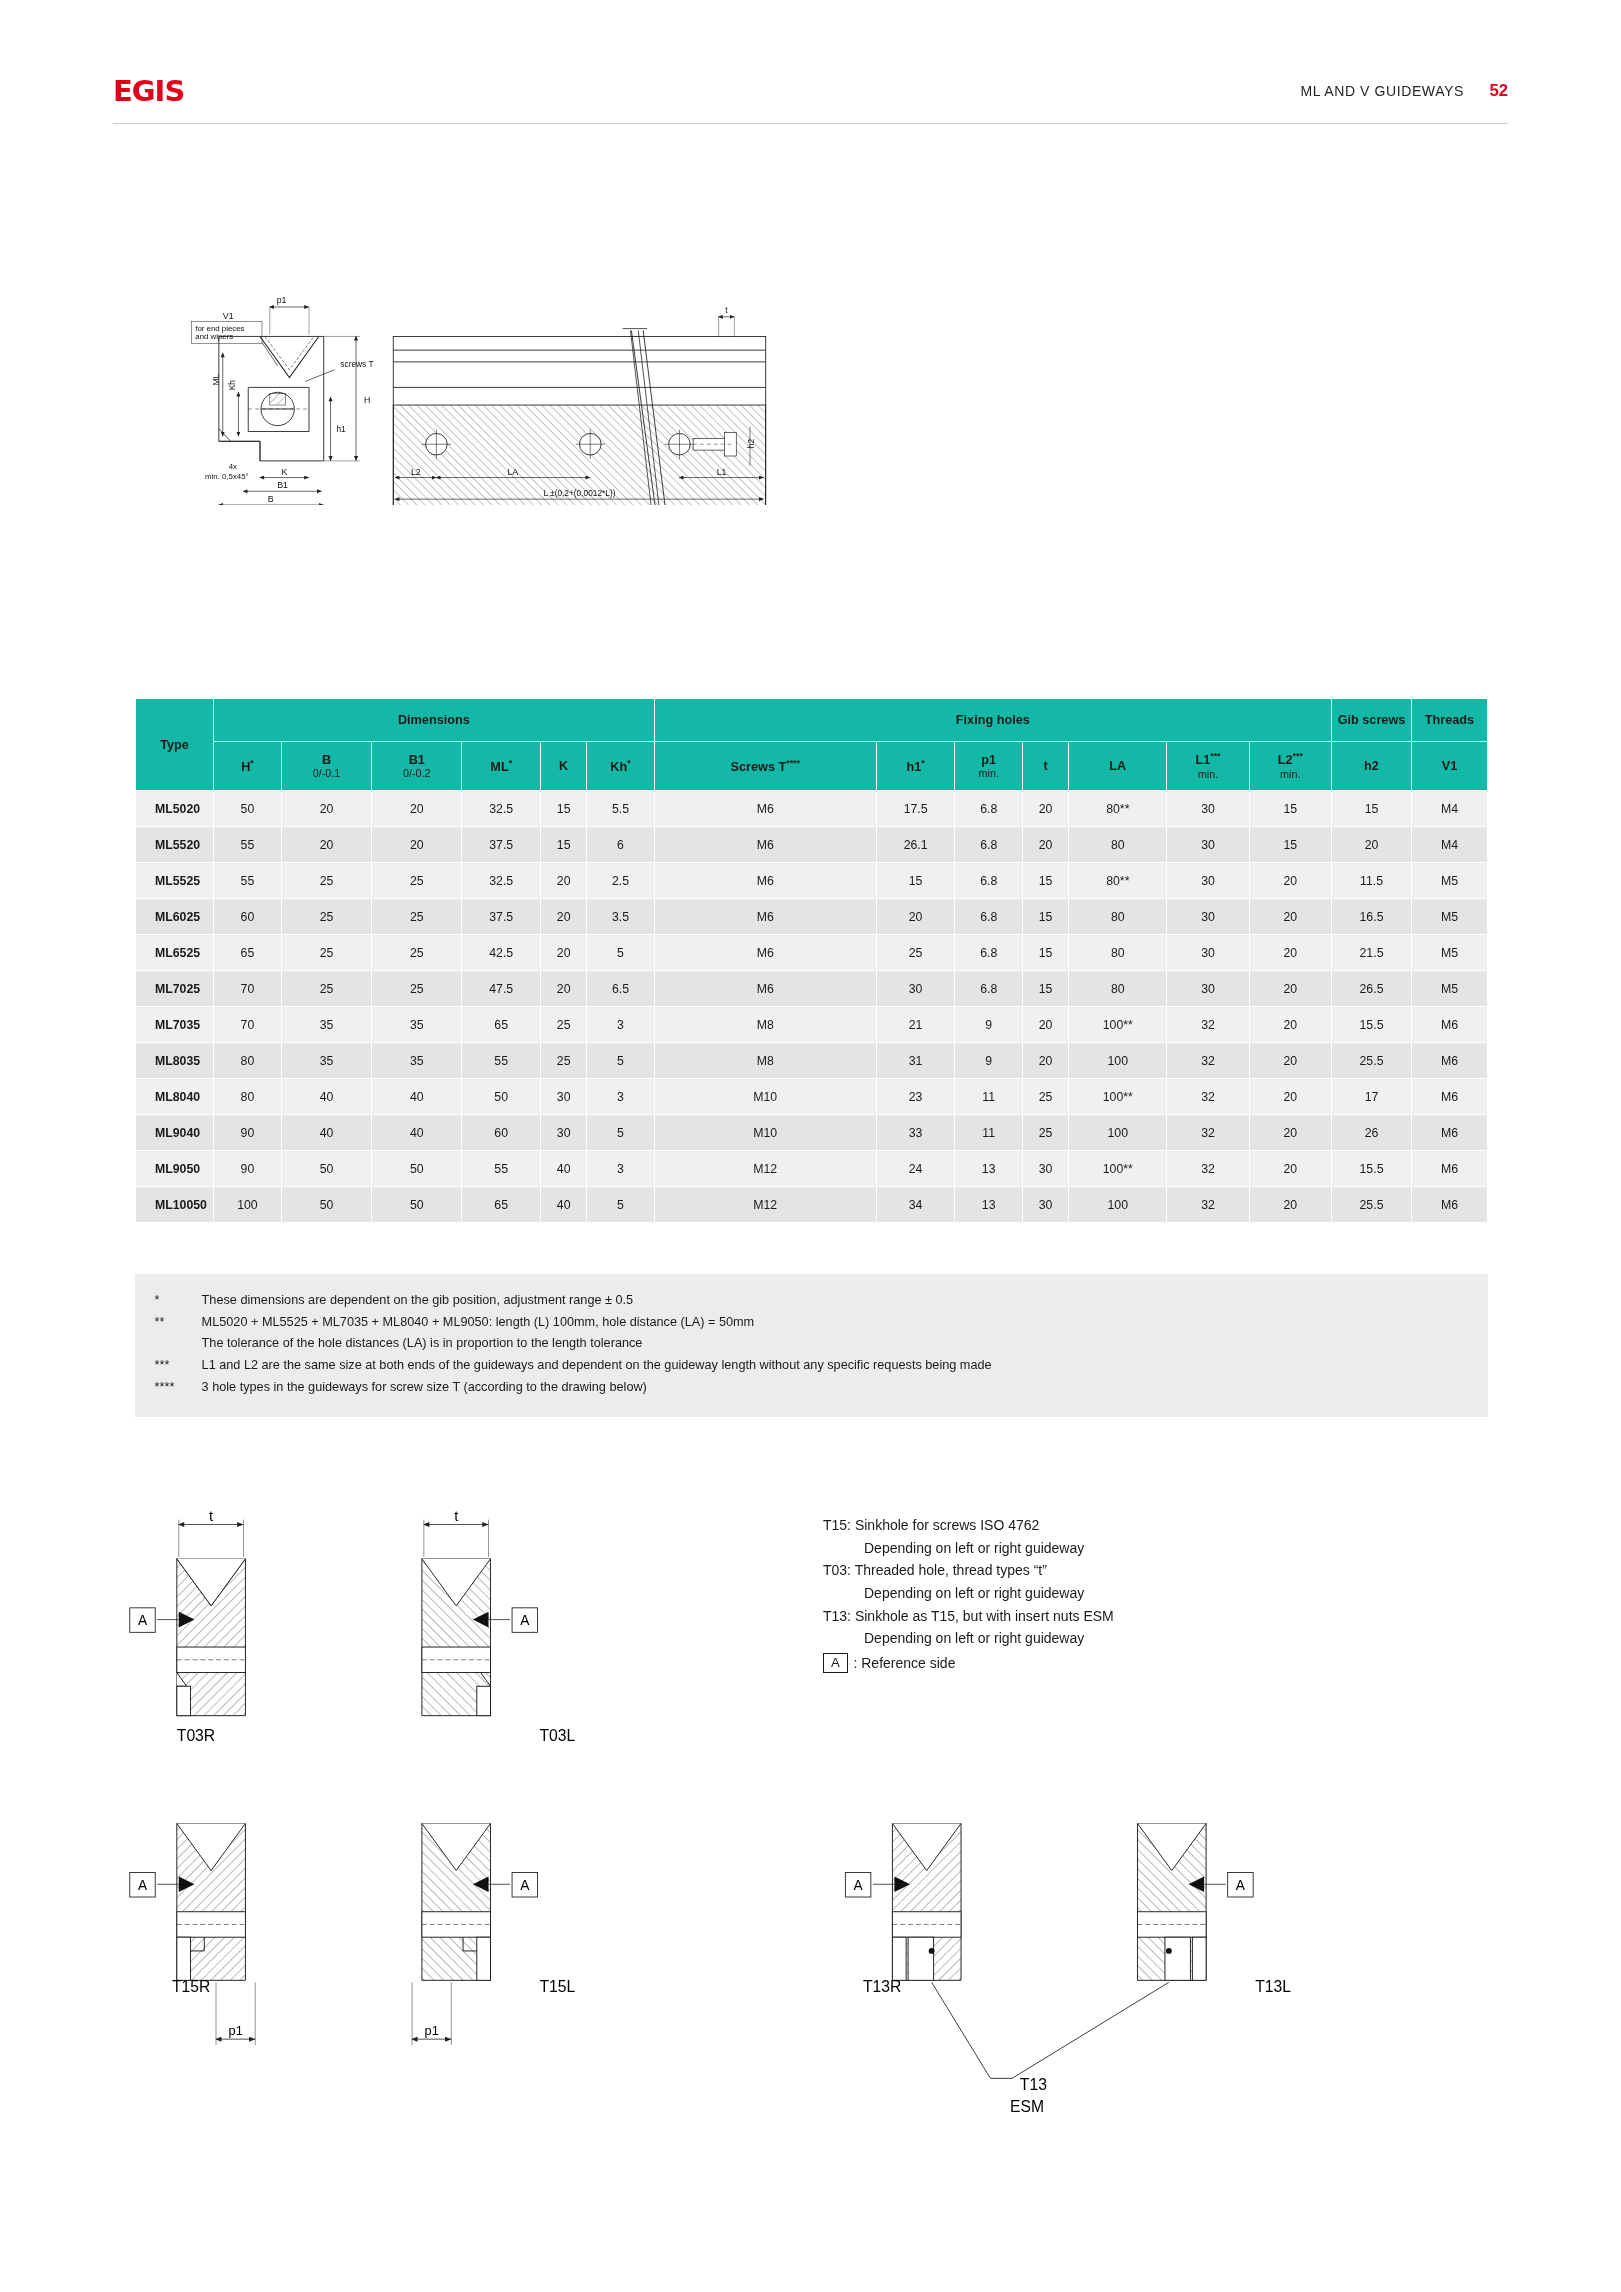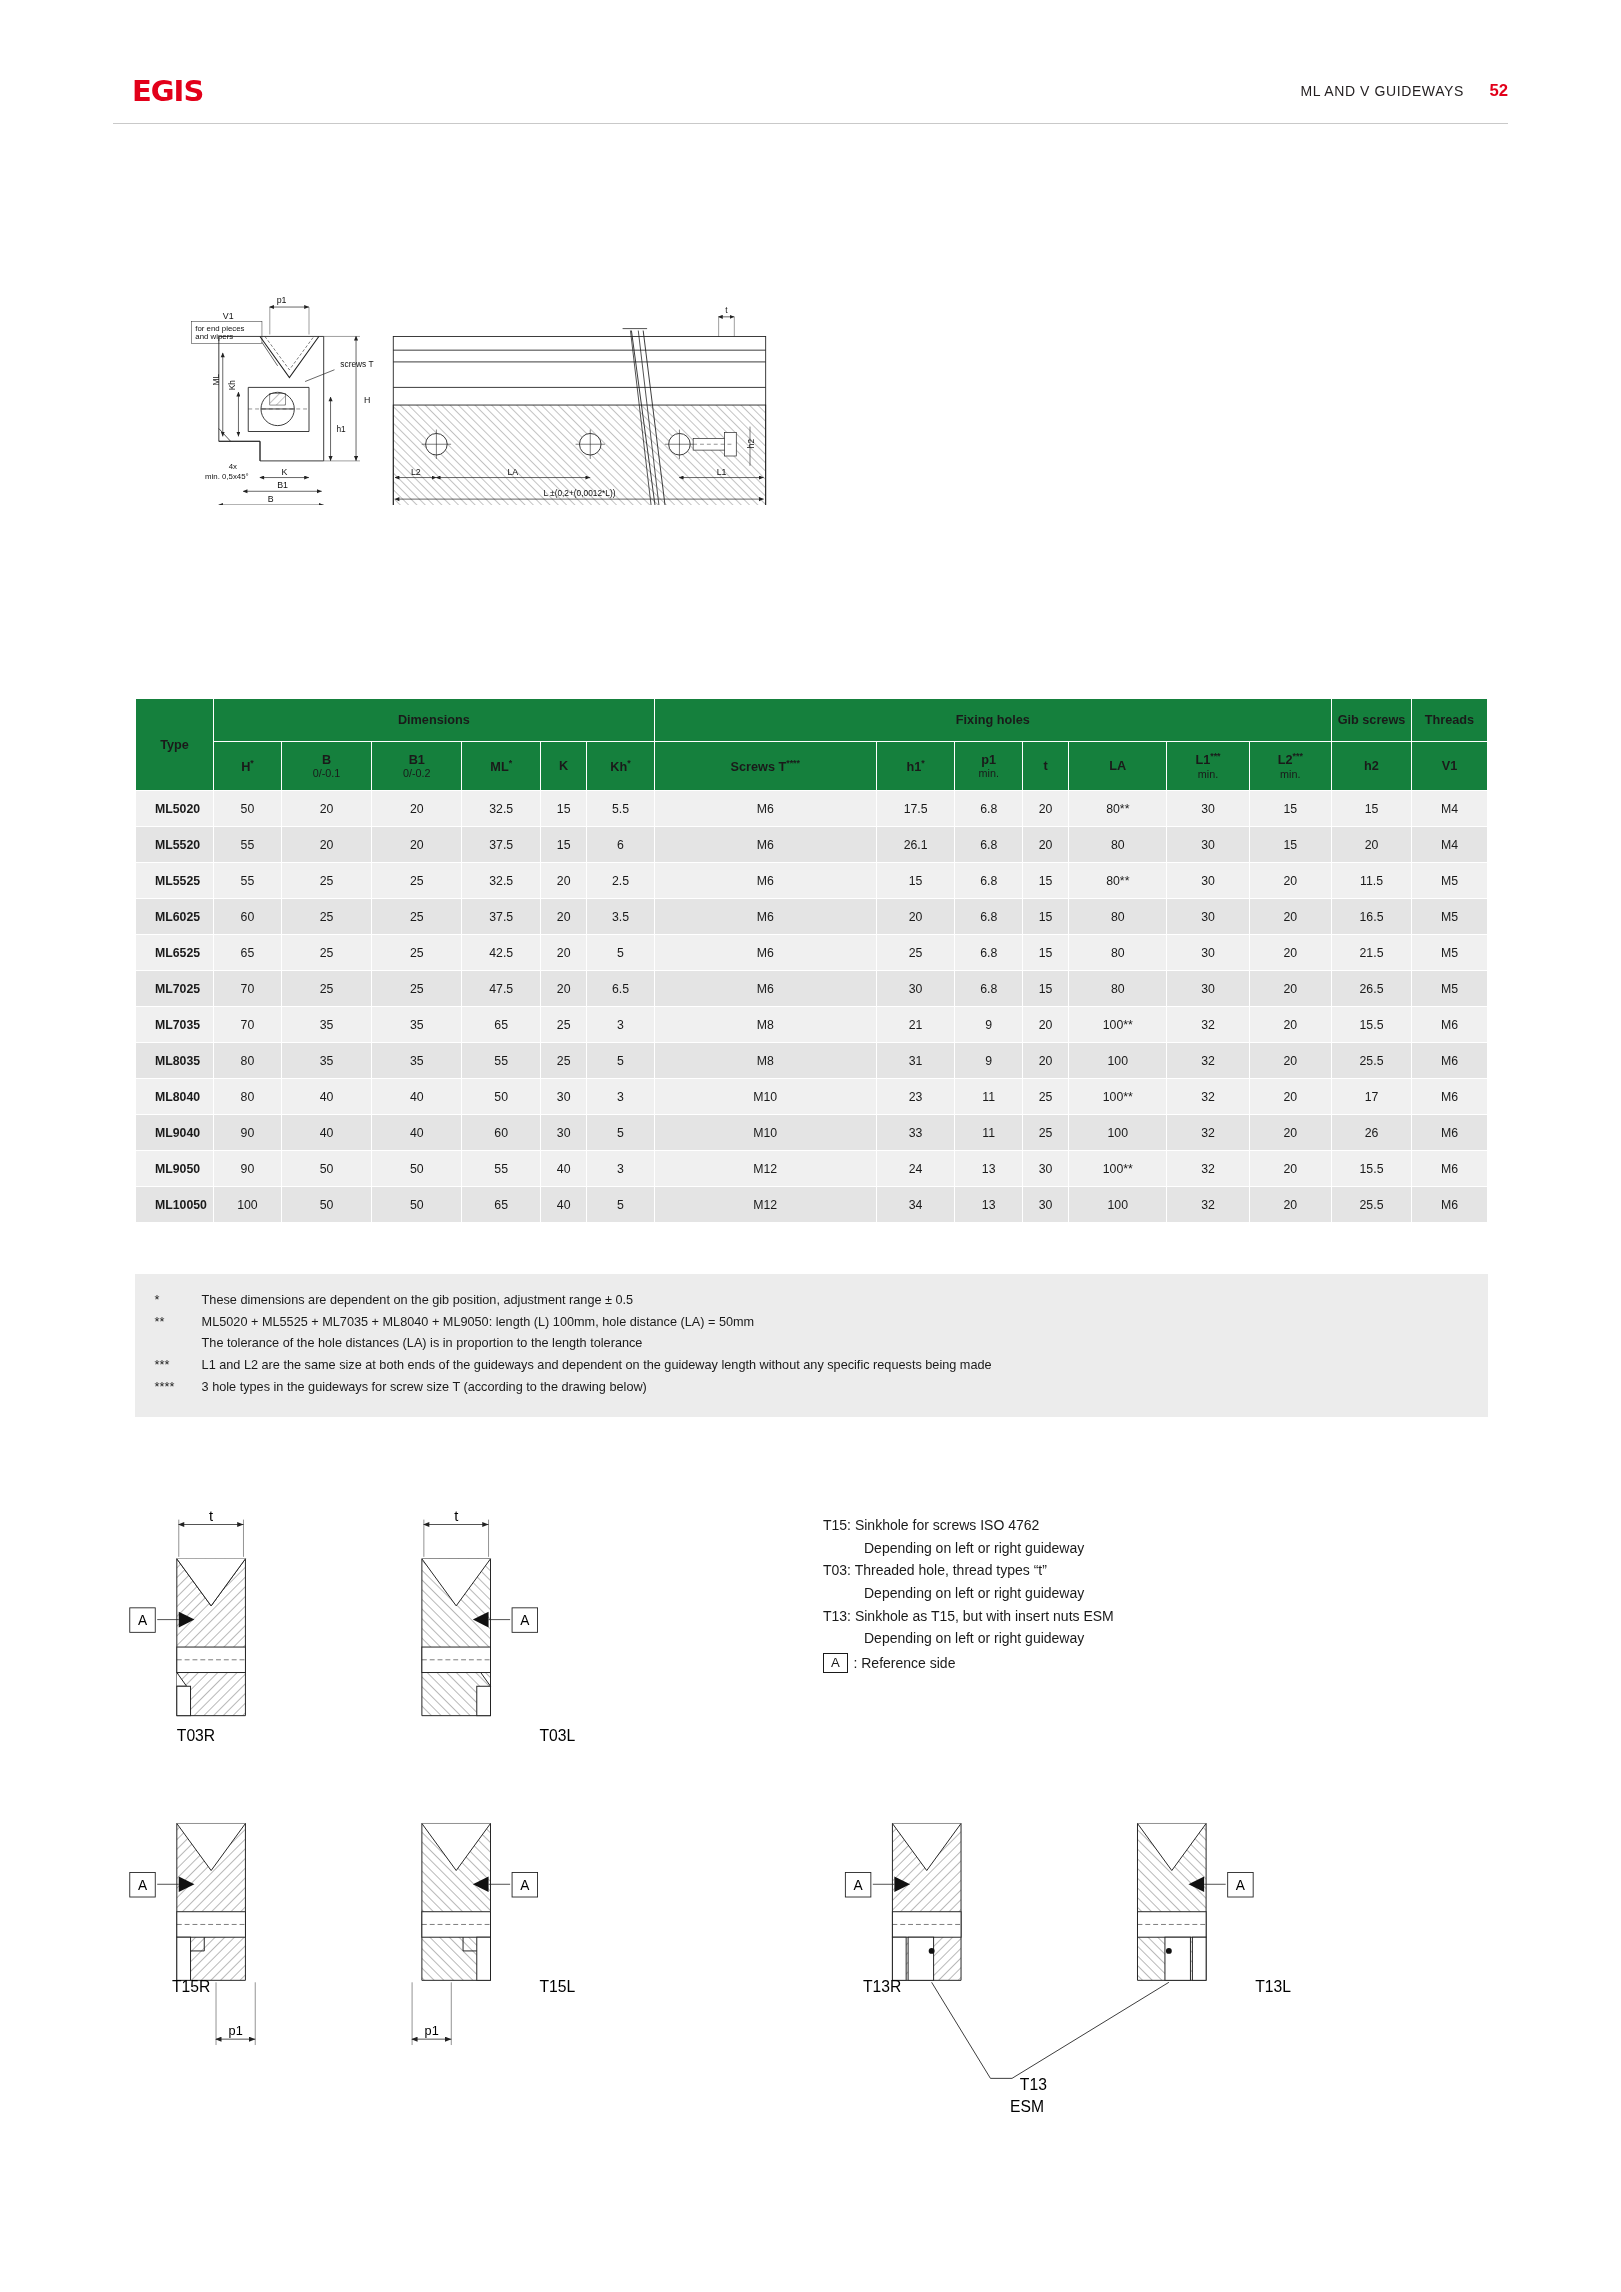--- a/index.html
+++ b/index.html
@@ -22,21 +22,20 @@
   }
 
   
   .header {
     position: absolute;
     top: 61px; left: 113px; right: 113px;
     height: 59px;
     display: flex;
     align-items: center;
     justify-content: space-between;
-    margin-left: 19px;
   }
   .logo {
     font-family: "DejaVu Sans", sans-serif;
     font-weight: bold;
     font-size: 29px;
     letter-spacing: -1px;
     color: #e2001a;
     position: relative;
   }
   .header-right {
@@ -84,21 +83,21 @@
     font-size: 12.3px;
   }
   table.spec th, table.spec td {
     border: 1px solid #ffffff;
     text-align: center;
     vertical-align: middle;
     padding: 0;
     height: 36px;
   }
   table.spec thead th {
-    background: #15803d;
+    background: #14b8a6;
     font-weight: bold;
     font-size: 12.7px;
     color: #1a1a1a;
   }
   table.spec thead th.grp { height: 43px; }
   table.spec thead th.sub { height: 49px; line-height: 1.15; }
   table.spec thead th.type-cell { height: 92px; }
   table.spec tbody td {
     background: #f0f0f0;
   }

